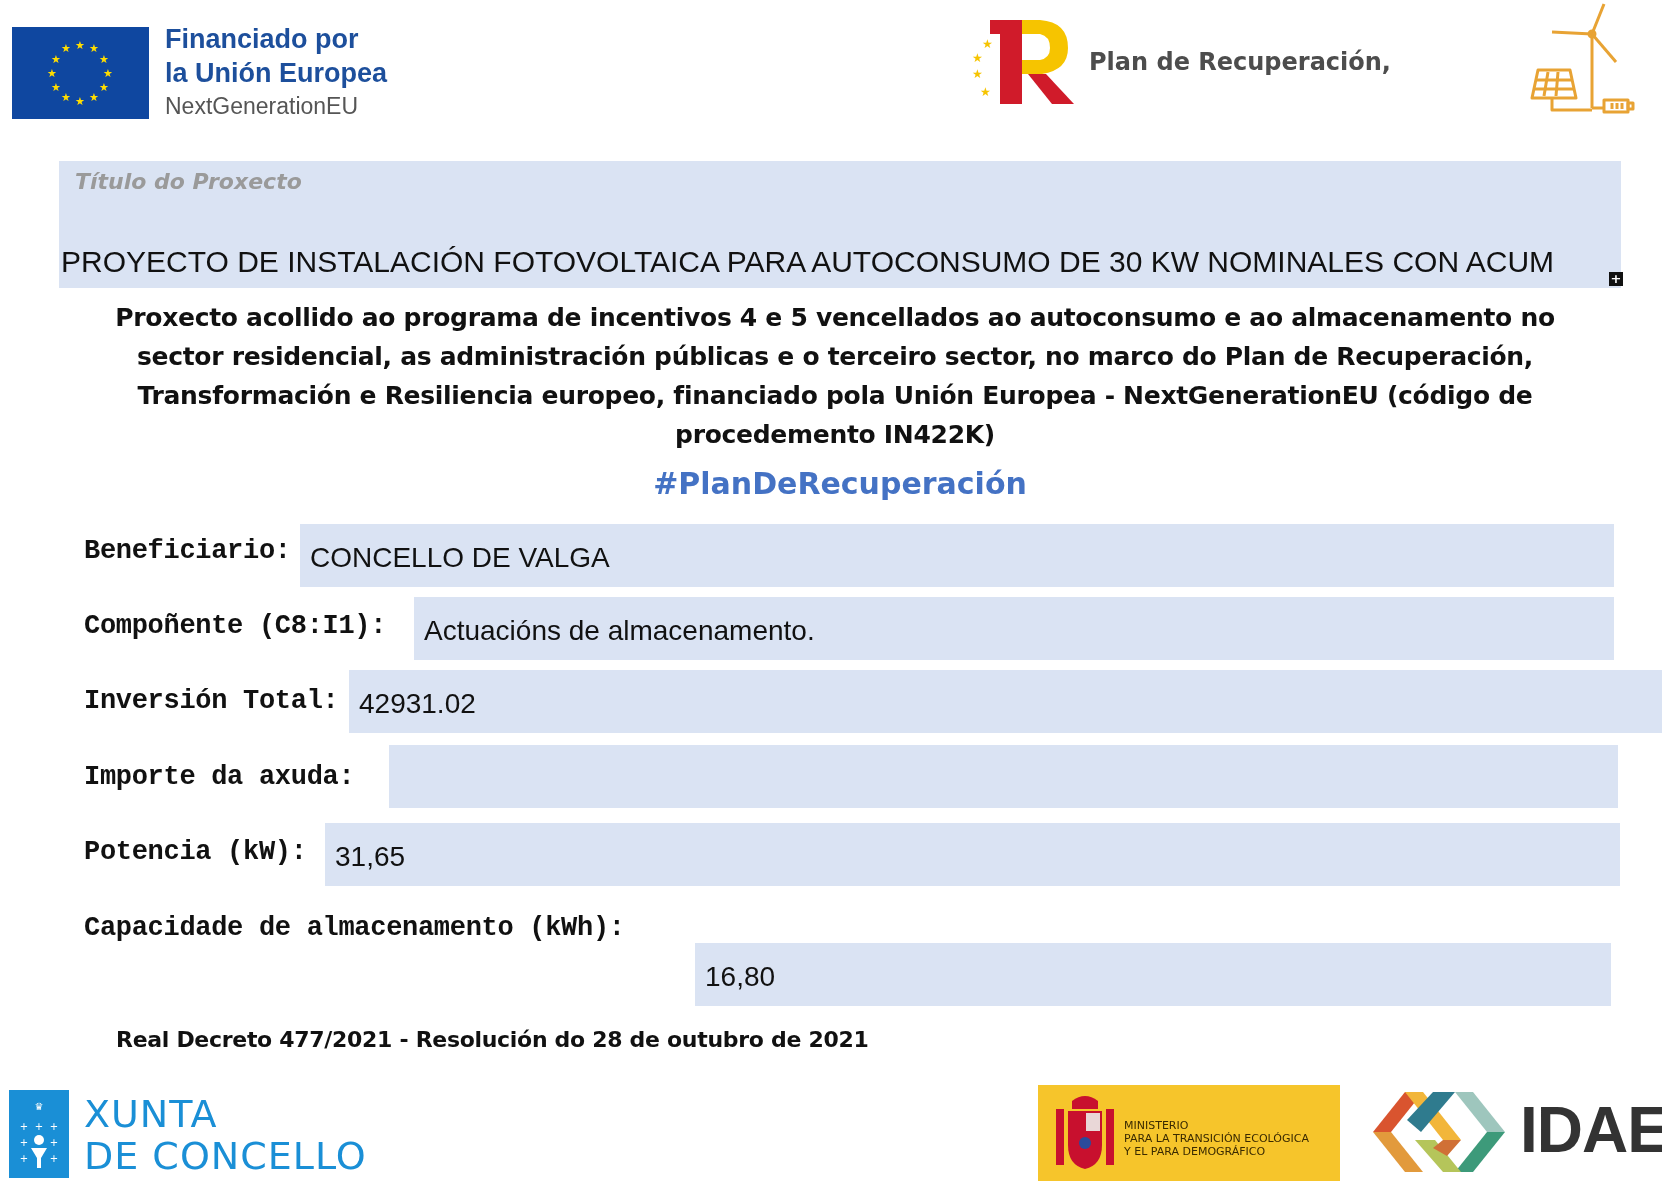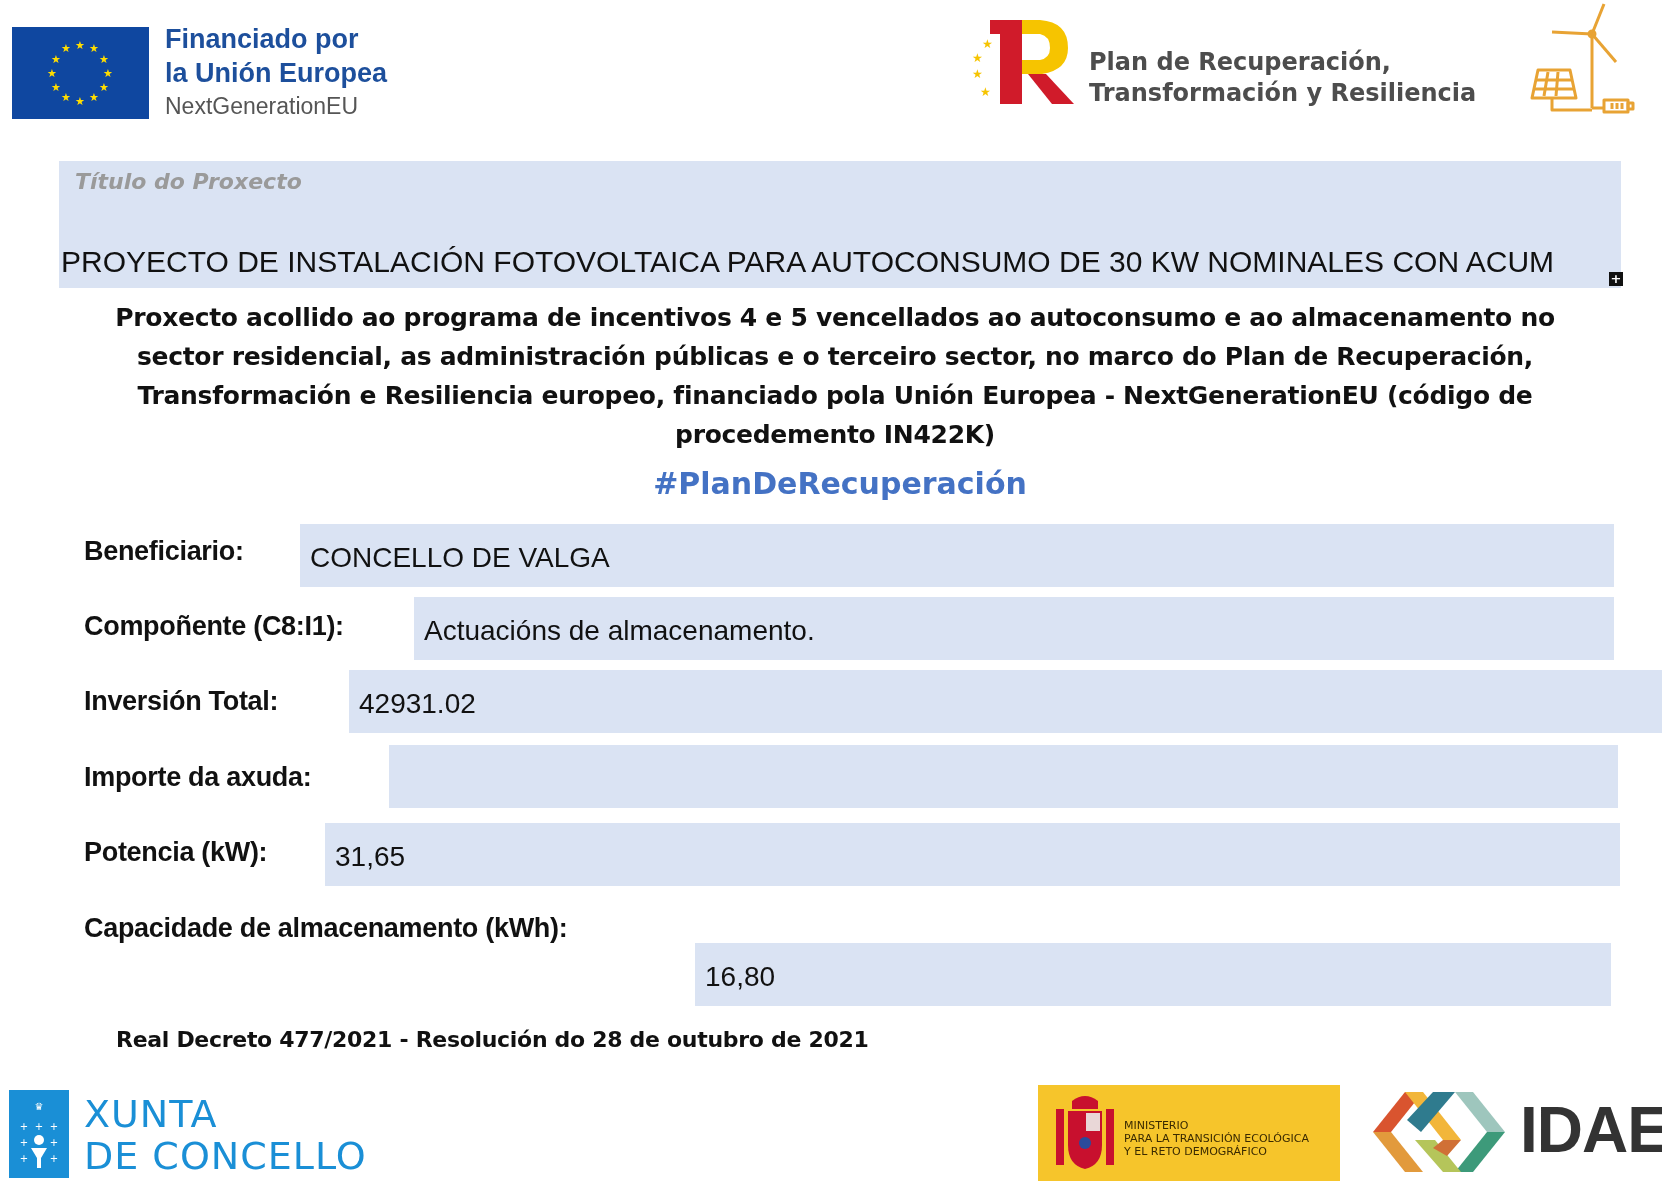--- a/index.html
+++ b/index.html
@@ -15,21 +15,21 @@
   .prtr-logo{left:970px;top:18px;width:110px;height:88px;}
   .prtr-text{left:1089px;top:47px;font-family:"DejaVu Sans",sans-serif;font-weight:bold;font-size:24px;color:#4d4d4d;line-height:31px;}
   .wind{left:1524px;top:0px;width:124px;height:118px;}
   
   .title-box{left:59px;top:161px;width:1562px;height:127px;background:#dae3f3;}
   .title-label{position:absolute;left:16px;top:8px;font-family:"DejaVu Sans",sans-serif;font-style:italic;font-weight:bold;font-size:22px;color:#9a9a9a;}
   .title-value{position:absolute;left:2px;top:84px;width:1560px;white-space:nowrap;overflow:hidden;font-family:"Liberation Sans",sans-serif;font-size:30px;color:#111;}
   .plus-icon{position:absolute;left:1550px;top:111px;width:14px;height:14px;background:#111;color:#fff;font-size:13px;line-height:14px;text-align:center;font-family:"DejaVu Sans",sans-serif;font-weight:bold;}
   .desc{left:70px;top:298px;width:1530px;text-align:center;font-family:"DejaVu Sans",sans-serif;font-weight:bold;font-size:25px;line-height:39px;color:#111;letter-spacing:-0.3px;}
   .hashtag{left:0;top:466px;width:1680px;text-align:center;font-family:"DejaVu Sans",sans-serif;font-weight:bold;font-size:30px;color:#4472c4;}
-  .label{font-family:Liberation Sans, sans-serif;font-weight:bold;font-size:27px;color:#111;letter-spacing:-0.3px;white-space:nowrap;}
+  .label{font-family:Liberation Mono, monospace;font-weight:bold;font-size:27px;color:#111;letter-spacing:-0.3px;white-space:nowrap;}
   .field{background:#dae3f3;height:63px;font-family:"Liberation Sans",sans-serif;font-size:28px;color:#111;box-sizing:border-box;padding-left:10px;padding-top:18px;white-space:nowrap;}
   .decree{left:84px;top:1027px;font-family:"DejaVu Sans",sans-serif;font-weight:bold;font-size:22px;color:#111;letter-spacing:-0.3px;margin-left:32px;}
   .xunta-emblem{left:9px;top:1090px;width:60px;height:88px;background:#1a8fd6;}
   .xunta-text{left:84px;top:1093px;font-family:"DejaVu Sans",sans-serif;font-size:38px;line-height:42px;color:#1a8fd6;letter-spacing:1px;}
   .min-logo{left:1038px;top:1085px;width:302px;height:96px;background:#f6c52b;}
   .min-text{position:absolute;left:86px;top:34px;font-family:"DejaVu Sans",sans-serif;font-size:11px;line-height:13px;color:#3a2a00;}
   .idae-mark{left:1365px;top:1084px;width:150px;height:96px;}
   .idae-text{left:1520px;top:1093px;font-family:"Liberation Sans",sans-serif;font-weight:bold;font-size:64px;color:#333;letter-spacing:-1px;}
 </style>
 </head>
@@ -66,21 +66,20 @@
       <text x="2" y="60">★</text>
       <text x="10" y="78">★</text>
   </g>
   <rect x="20" y="2" width="38" height="14" fill="#d01b2a"></rect>
   <rect x="30" y="2" width="22" height="84" fill="#d01b2a"></rect>
   <path d="M52 2 H70 Q98 4 98 30 Q98 52 72 56 H52 V42 H70 Q80 40 80 30 Q80 18 70 16 H52 Z" fill="#f6c400"></path>
   <path d="M58 56 L76 56 L104 86 L82 86 Z" fill="#d01b2a"></path>
 </svg>
 <div class="abs prtr-text">
   <div>Plan de Recuperación,</div>
-  <div>Transformación y Resiliencia</div>
 </div>
 
 <svg class="abs wind" viewBox="0 0 124 118">
   <g fill="none" stroke="#e8a334" stroke-width="3" stroke-linejoin="round">
     <line x1="68" y1="34" x2="68" y2="108"></line>
     <path d="M68 34 L80 4"></path>
     <path d="M68 34 L28 32"></path>
     <path d="M68 34 L92 62"></path>
     <circle cx="68" cy="34" r="3"></circle>
     <path d="M14 70 L46 70 L52 98 L8 98 Z"></path>
@@ -152,21 +151,21 @@
     <rect x="4" y="16" width="8" height="56" fill="#c8102e"></rect>
     <rect x="54" y="16" width="8" height="56" fill="#c8102e"></rect>
     <path d="M20 8 Q33 -2 46 8 L46 16 L20 16 Z" fill="#c8102e"></path>
     <path d="M16 18 H50 V52 Q50 72 33 76 Q16 72 16 52 Z" fill="#c8102e"></path>
     <rect x="34" y="20" width="14" height="18" fill="#e9d7d7"></rect>
     <circle cx="33" cy="50" r="6" fill="#2a4b9b"></circle>
   </svg>
   <div class="min-text">
     <div>MINISTERIO</div>
     <div>PARA LA TRANSICIÓN ECOLÓGICA</div>
-    <div>Y EL RETO DEMOGRÁFICO</div>
+    <div>Y EL PARA DEMOGRÁFICO</div>
   </div>
 </div>
 
 <svg class="abs idae-mark" viewBox="0 0 150 96">
   <path d="M8 48 L40 8 L58 8 L26 48 Z" fill="#d9542f"></path>
   <path d="M8 48 L26 48 L58 88 L40 88 Z" fill="#e29a3c"></path>
   <path d="M40 8 L58 8 L96 56 L78 56 Z" fill="#f2b63a"></path>
   <path d="M68 8 L90 8 L56 48 L42 36 Z" fill="#2f7b8e"></path>
   <path d="M90 8 L108 8 L140 48 L122 48 Z" fill="#9ec6bd"></path>
   <path d="M122 48 L140 48 L108 88 L90 88 Z" fill="#3d9a7a"></path>

